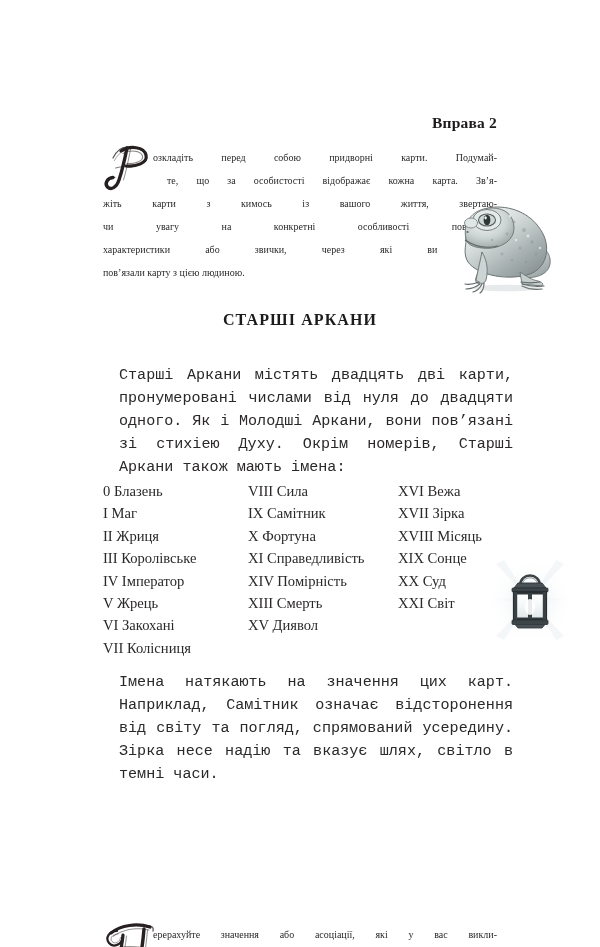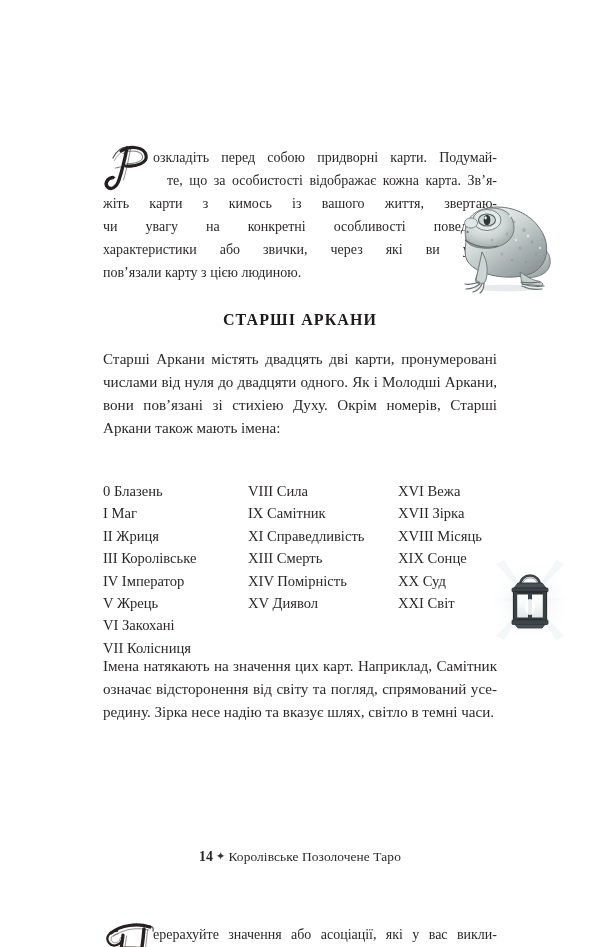--- a/index.html
+++ b/index.html
@@ -41,45 +41,46 @@
   .section-heading {
     font-family: "Liberation Serif", "DejaVu Serif", serif;
     font-weight: bold;
     font-size: 16px;
     text-align: center;
     letter-spacing: 1.1px;
     color: #1d1a1b;
   }
 
   p.body {
-    margin: 0;
+    margin: 16px;
     font-size: 15.1px;
     line-height: 23.1px;
     text-align: justify;
     color: #2b2829;
     hyphens: manual;
+    font-family: Liberation Mono, monospace;
   }
 
   
   .dropcap-para {
     position: relative;
     min-height: 50px;
   }
   .dropcap {
     position: absolute;
     left: 0;
     top: -4px;
     width: 52px;
     height: 50px;
     pointer-events: none;
   }
   .dropcap svg { display: block; }
 
   .dc-lines {
-    font-size: 14px;
+    font-size: 10px;
     line-height: 23.1px;
     color: #2b2829;
   }
   .dc-lines .l {
     display: block;
     text-align: justify;
     text-align-last: justify;
     white-space: nowrap;
   }
   .dc-lines .l.free {
@@ -129,20 +130,21 @@
     pointer-events: none;
   }
   #frog-illustration { left: 452px; top: 192px; width: 116px; height: 104px; }
   #lantern-illustration { left: 482px; top: 550px; width: 96px; height: 96px; }
 </style>
 </head>
 <body>
 
 <div class="page">
 
+  <div class="content exercise-title" style="top:114px;">Вправа 2</div>
 
   <div class="content dropcap-para" style="top:146px;">
 
     <div class="dropcap">
       <svg width="52" height="50" viewBox="0 0 52 50" xmlns="http://www.w3.org/2000/svg">
         <g fill="none" stroke="#262021" stroke-linecap="round">
 
           <path d="M18 9 C27 3, 41 5, 43 13 C45 21, 33 25, 23 24" stroke-width="3.2"></path>
           <path d="M20 11.5 C27 7.5, 38 8.5, 39.5 14 C41 19.5, 31 22, 24 21.5" stroke-width="1.1" stroke-opacity=".55"></path>
 
@@ -264,23 +266,24 @@
       <div class="arcana-item">III Королівське</div>
       <div class="arcana-item">IV Імператор</div>
       <div class="arcana-item">V Жрець</div>
       <div class="arcana-item">VI Закохані</div>
       <div class="arcana-item">VII Колісниця</div>
     </div>
 
     <div class="arcana-col c2">
       <div class="arcana-item">VIII Сила</div>
       <div class="arcana-item">IX Самітник</div>
+      <div class="arcana-item">X Фортуна</div>
       <div class="arcana-item">XI Справедливість</div>
+      <div class="arcana-item">XIV Помірність</div>
       <div class="arcana-item">XIII Смерть</div>
-      <div class="arcana-item">XIV Помірність</div>
       <div class="arcana-item">XV Диявол</div>
     </div>
 
     <div class="arcana-col c3">
       <div class="arcana-item">XVI Вежа</div>
       <div class="arcana-item">XVII Зірка</div>
       <div class="arcana-item">XVIII Місяць</div>
       <div class="arcana-item">XIX Сонце</div>
       <div class="arcana-item">XX Суд</div>
       <div class="arcana-item">XXI Світ</div>
@@ -373,17 +376,14 @@
         </g>
       </svg>
     </div>
 
     <div class="dc-lines">
       <span class="l indent1">ерерахуйте значення або асоціації, які у вас викли-</span>
       <span class="l free indent2">кають імена кожної з карт Старших Арканів.</span>
     </div>
   </div>
 
-  <div class="footer" style="top:849px;">
-    <span class="pagenum">14</span><span class="fleuron">✦</span><span class="fb-title">Королівське Позолочене Таро</span>
-  </div>
 
 </div>
 
 </body></html>

